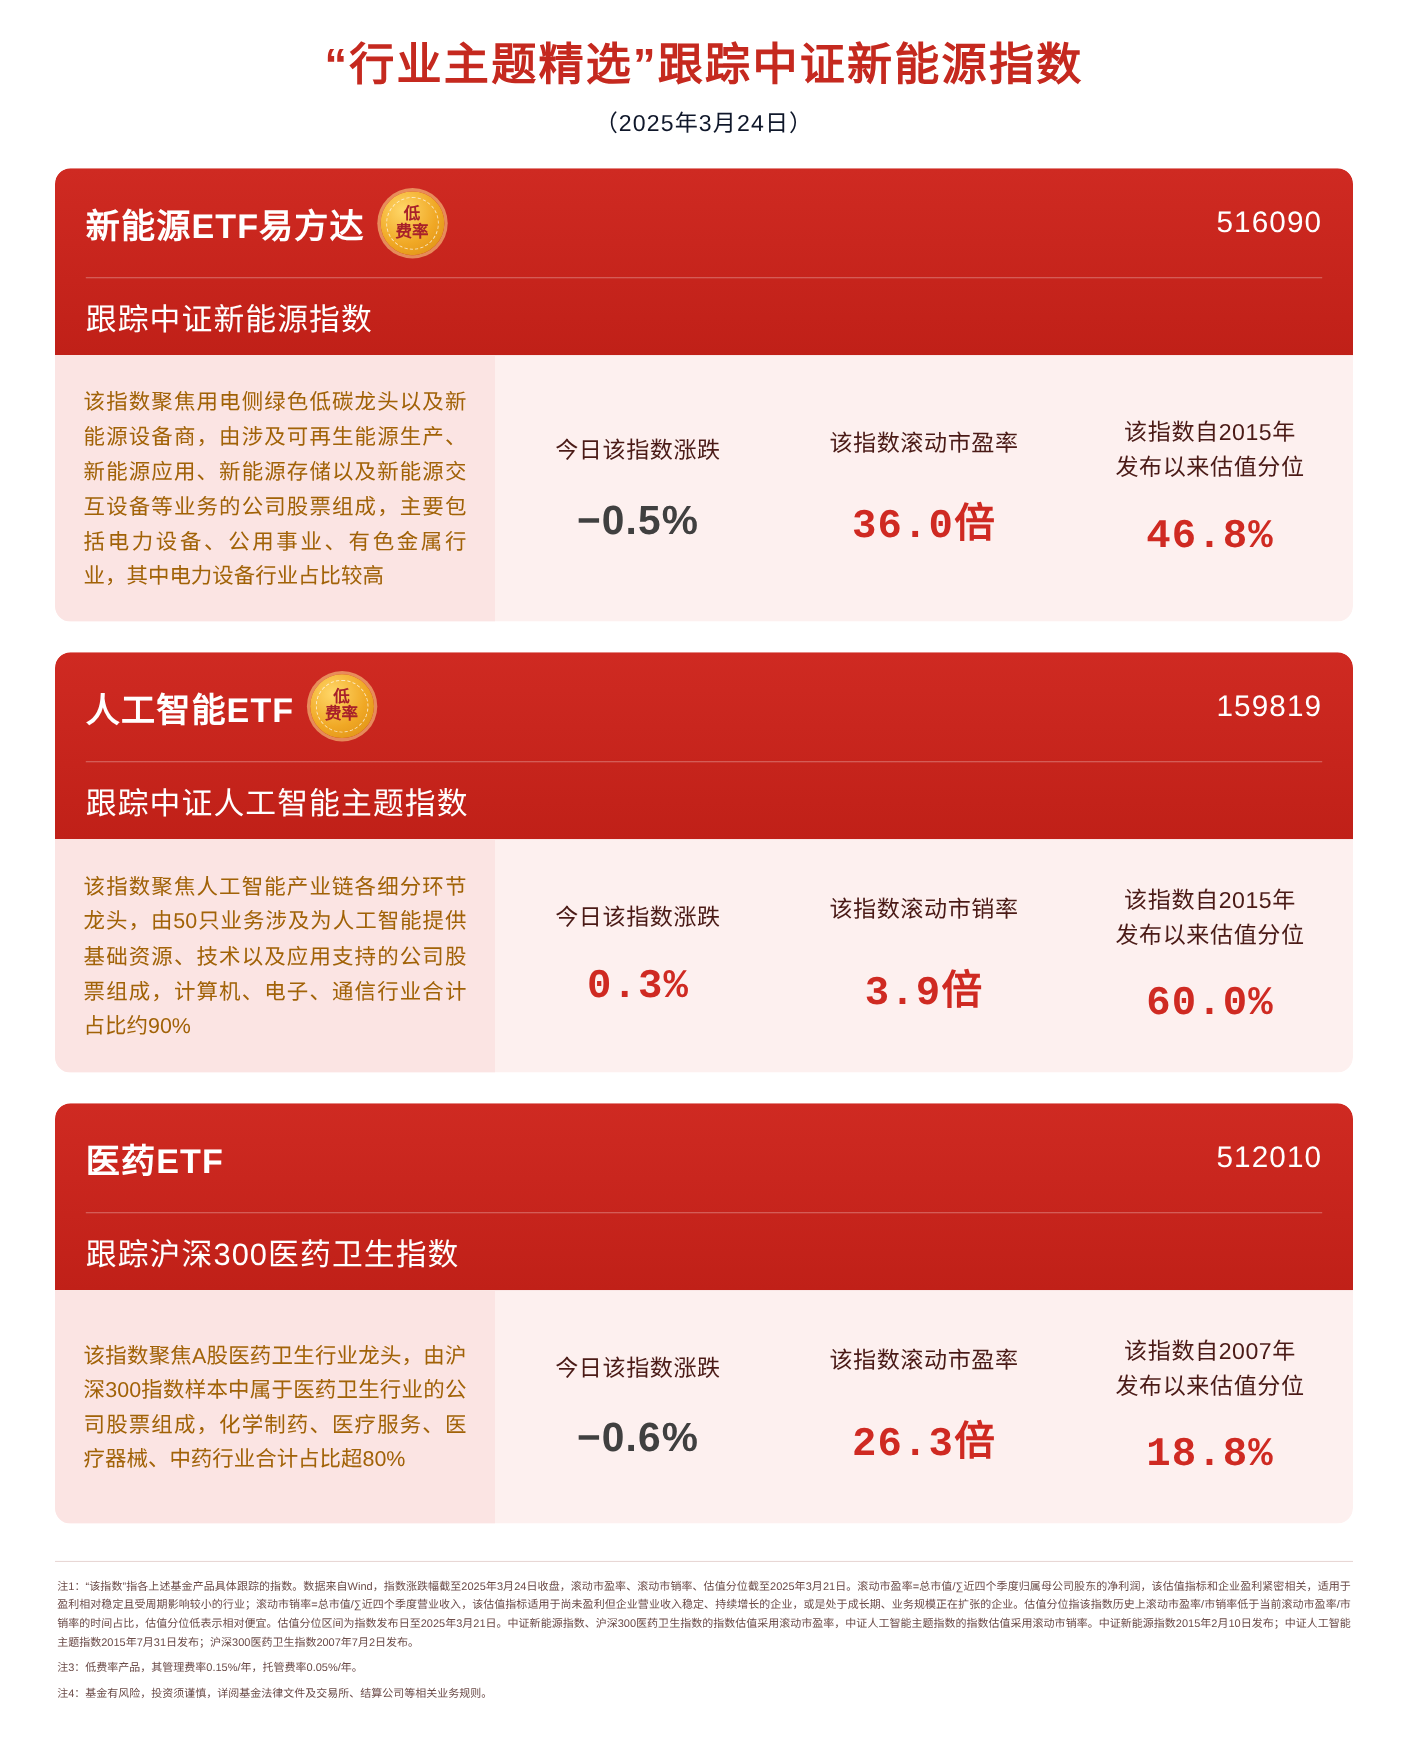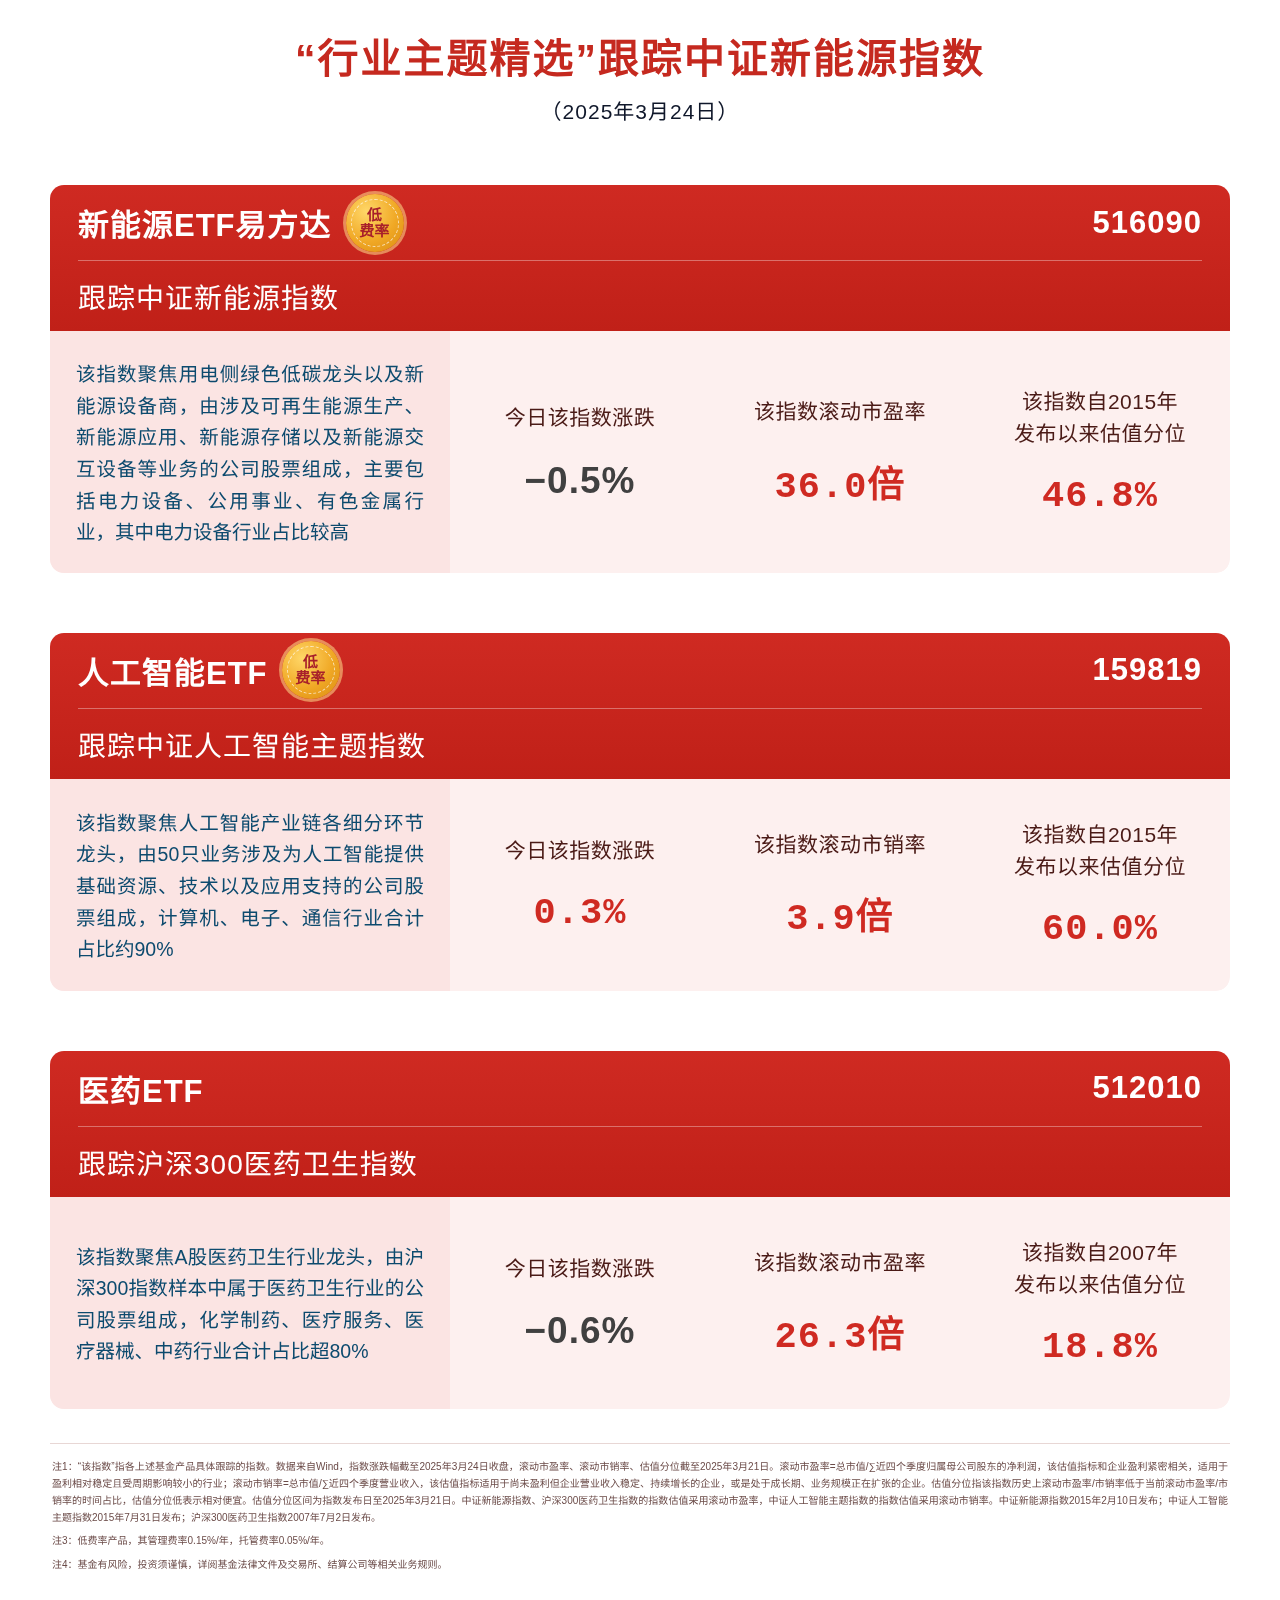--- a/index.html
+++ b/index.html
@@ -48,24 +48,23 @@
   }
   .card-head {
     background: linear-gradient(180deg, #cf2a22 0%, #c02018 100%);
     border-radius: 14px 14px 0 0;
     padding: 0 28px;
     color: #fff;
   }
   .card-head-top {
     display: flex;
     align-items: center;
-    height: 76px;
+    height: 100px;
     border-bottom: 1px solid rgba(255,255,255,0.35);
     position: relative;
-    margin-top: 32px;
   }
   .card-title {
     font-size: 31px;
     font-weight: bold;
     letter-spacing: 1px;
     white-space: nowrap;
   }
   .badge {
     width: 58px;
     height: 58px;
@@ -95,23 +94,23 @@
     align-items: center;
     justify-content: center;
     font-size: 15px;
     line-height: 1.05;
     font-weight: bold;
     color: #a8202a;
     letter-spacing: 0;
   }
   .card-code {
     margin-left: auto;
-    font-size: 31px;
-    letter-spacing: 1px;
-    font-weight: bold;
+    font-size: 27px;
+    letter-spacing: 1px;
+    font-weight: normal;
   }
   .card-head-sub {
     display: flex;
     align-items: center;
     height: 70px;
     font-size: 28px;
     letter-spacing: 1px;
   }
   
   .card-body {
@@ -120,21 +119,21 @@
     border-radius: 0 0 14px 14px;
     min-height: 212px;
   }
   .desc {
     width: 400px;
     flex: 0 0 400px;
     background: #fbe4e3;
     padding: 28px 26px 24px 26px;
     font-size: 19.5px;
     line-height: 1.62;
-    color: #0c4a6e;
+    color: #a16207;
     text-align: justify;
     display: flex;
     align-items: center;
   }
   .metrics {
     flex: 1;
     display: flex;
     align-items: stretch;
   }
   .metric {

